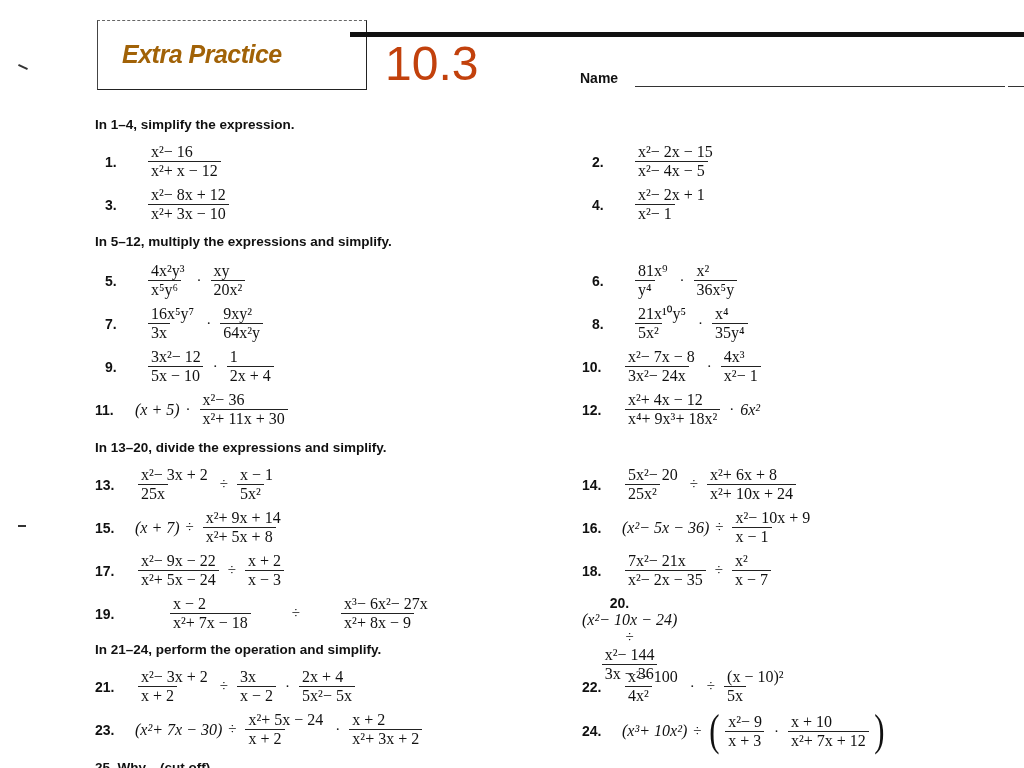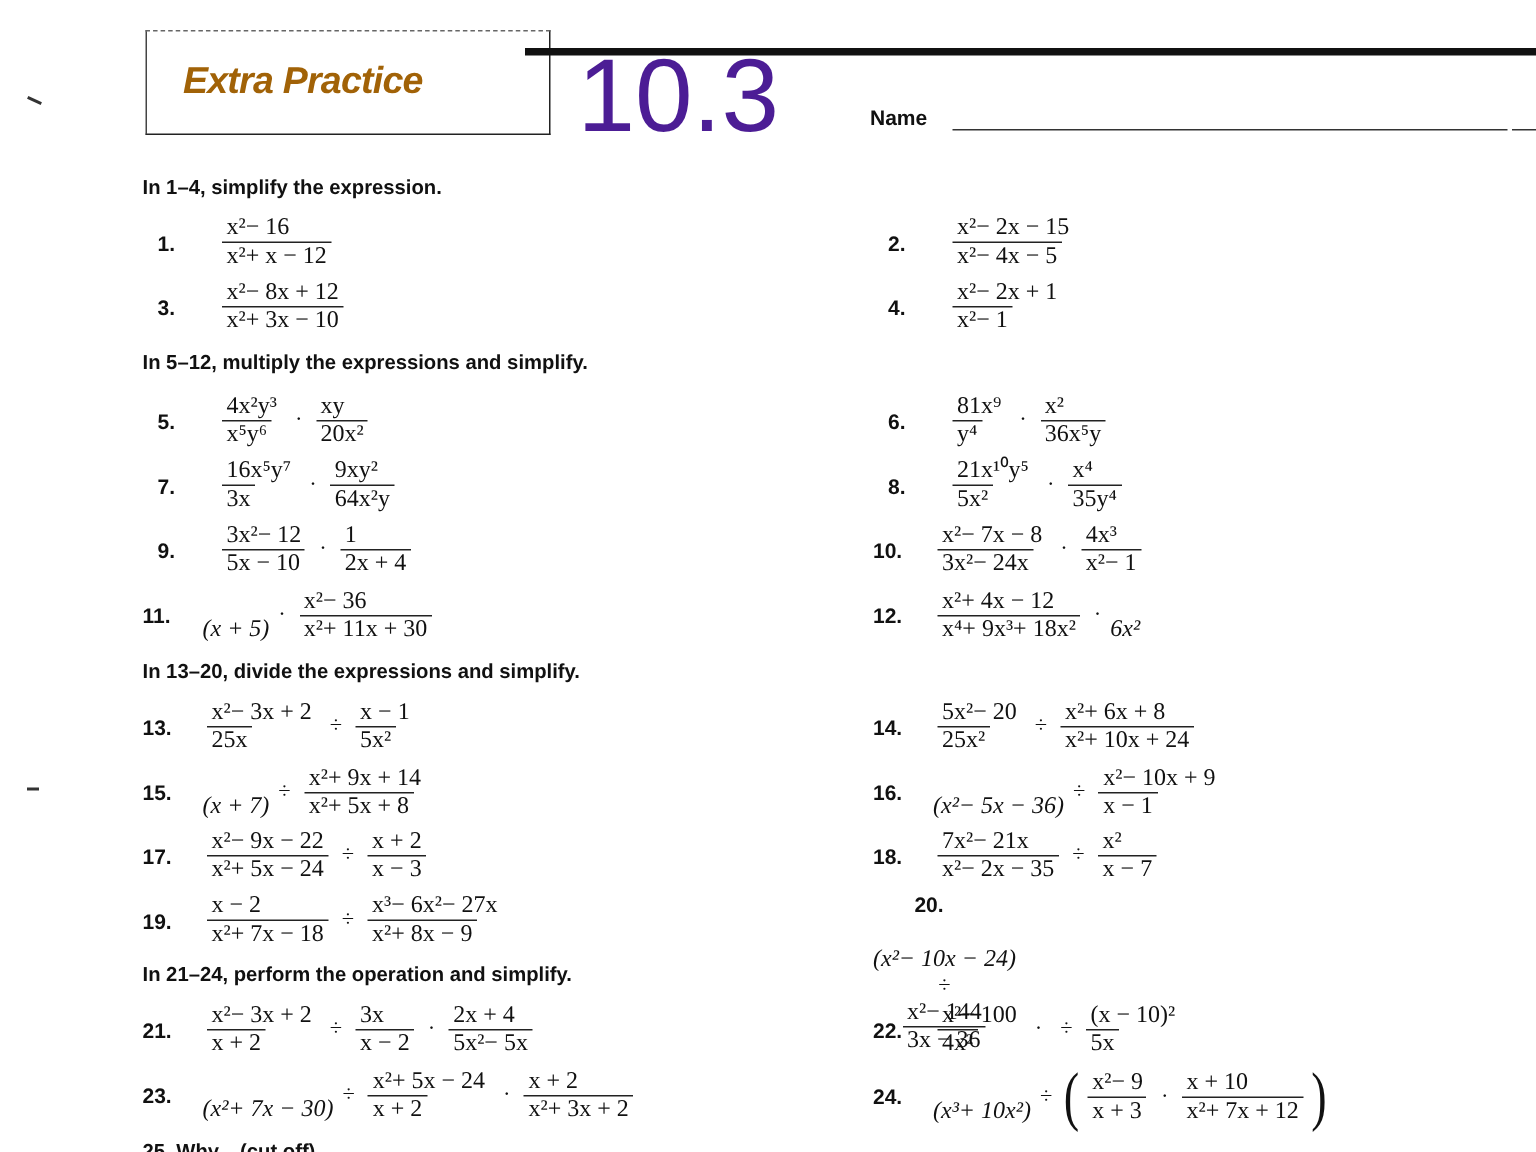--- a/index.html
+++ b/index.html
@@ -14,21 +14,21 @@
     left: 97px; top: 20px; width: 268px; height: 68px;
     border-left: 1px solid #444; border-right: 1.5px solid #222; border-bottom: 1.5px solid #222;
     border-top: 1px dashed #666;
   }
   .header-title {
     left: 122px; top: 40px; font-family: "Liberation Sans", sans-serif; font-weight: bold; font-style: italic;
     font-size: 25px; letter-spacing: -0.5px; color: #a16207;
   }
   .header-rule { left: 350px; top: 32px; width: 674px; height: 5px; background: #111; }
   .lesson-number {
-    left: 385px; top: 34px; font-family: "Liberation Sans", sans-serif; font-size: 69px; line-height: 60px; color: #4c1d95;
+    left: 385px; top: 34px; font-family: "Liberation Sans", sans-serif; font-size: 48px; line-height: 60px; color: #c2410c;
   }
   .name-label { left: 563px; top: 70px; font-family: "Liberation Sans", sans-serif; font-weight: bold; font-size: 14px; margin-left: 17px; }
   .name-line { left: 635px; top: 86px; width: 370px; height: 0; border-bottom: 1.5px solid #333; }
   .name-line2 { left: 1008px; top: 86px; width: 16px; height: 0; border-bottom: 1.5px solid #333; }
   .edge-mark { width: 10px; height: 2px; background: #333; }
 
   
   .instr {
     font-family: "Liberation Sans", sans-serif; font-weight: bold; font-size: 13.5px; color: #111;
     left: 95px;
@@ -36,21 +36,21 @@
   
   .prob { display: flex; align-items: center; white-space: nowrap; font-size: 16px; }
   .pnum {
     font-family: "Liberation Sans", sans-serif; font-weight: bold; font-size: 14px;
     width: 40px; flex: 0 0 auto;
   }
   .frac { display: inline-flex; flex-direction: column; align-items: flex-start; vertical-align: middle; margin: 0 3px; }
   .frac .num { padding: 0 3px; line-height: 18px; }
   .frac .den { padding: 0 3px; line-height: 18px; border-top: 1.3px solid #222; }
   .op { margin: 0 6px; font-style: normal; font-size: 15px; }
-  .term { font-style: italic; margin-top: 20px; }
+  .term { font-style: italic; }
   .bigparen { font-size: 44px; line-height: 40px; font-style: normal; font-weight: 300; transform: scaleX(0.7); display: inline-block; }
 </style>
 </head>
 <body>
 
 <div class="abs edge-mark" style="left:18px;top:66px;transform:rotate(25deg);"></div>
 <div class="abs edge-mark" style="left:18px;top:525px;width:8px;"></div>
 
 <div class="abs header-box"></div>
 <div class="abs header-title">Extra Practice</div>
@@ -245,21 +245,21 @@
     <span class="frac">
       <span class="num">7x²− 21x</span>
       <span class="den">x²− 2x − 35</span>
     </span>
     <span class="op">÷</span>
     <span class="frac">
       <span class="num">x²</span>
       <span class="den">x − 7</span>
     </span>
   </div>
-<div class="abs prob" style="left:95px;top:595px;">
+<div class="abs prob" style="left:95px;top:595px;gap:32px;">
     <span class="pnum">19.</span>
     <span class="frac">
       <span class="num">x − 2</span>
       <span class="den">x²+ 7x − 18</span>
     </span>
     <span class="op">÷</span>
     <span class="frac">
       <span class="num">x³− 6x²− 27x</span>
       <span class="den">x²+ 8x − 9</span>
     </span>

